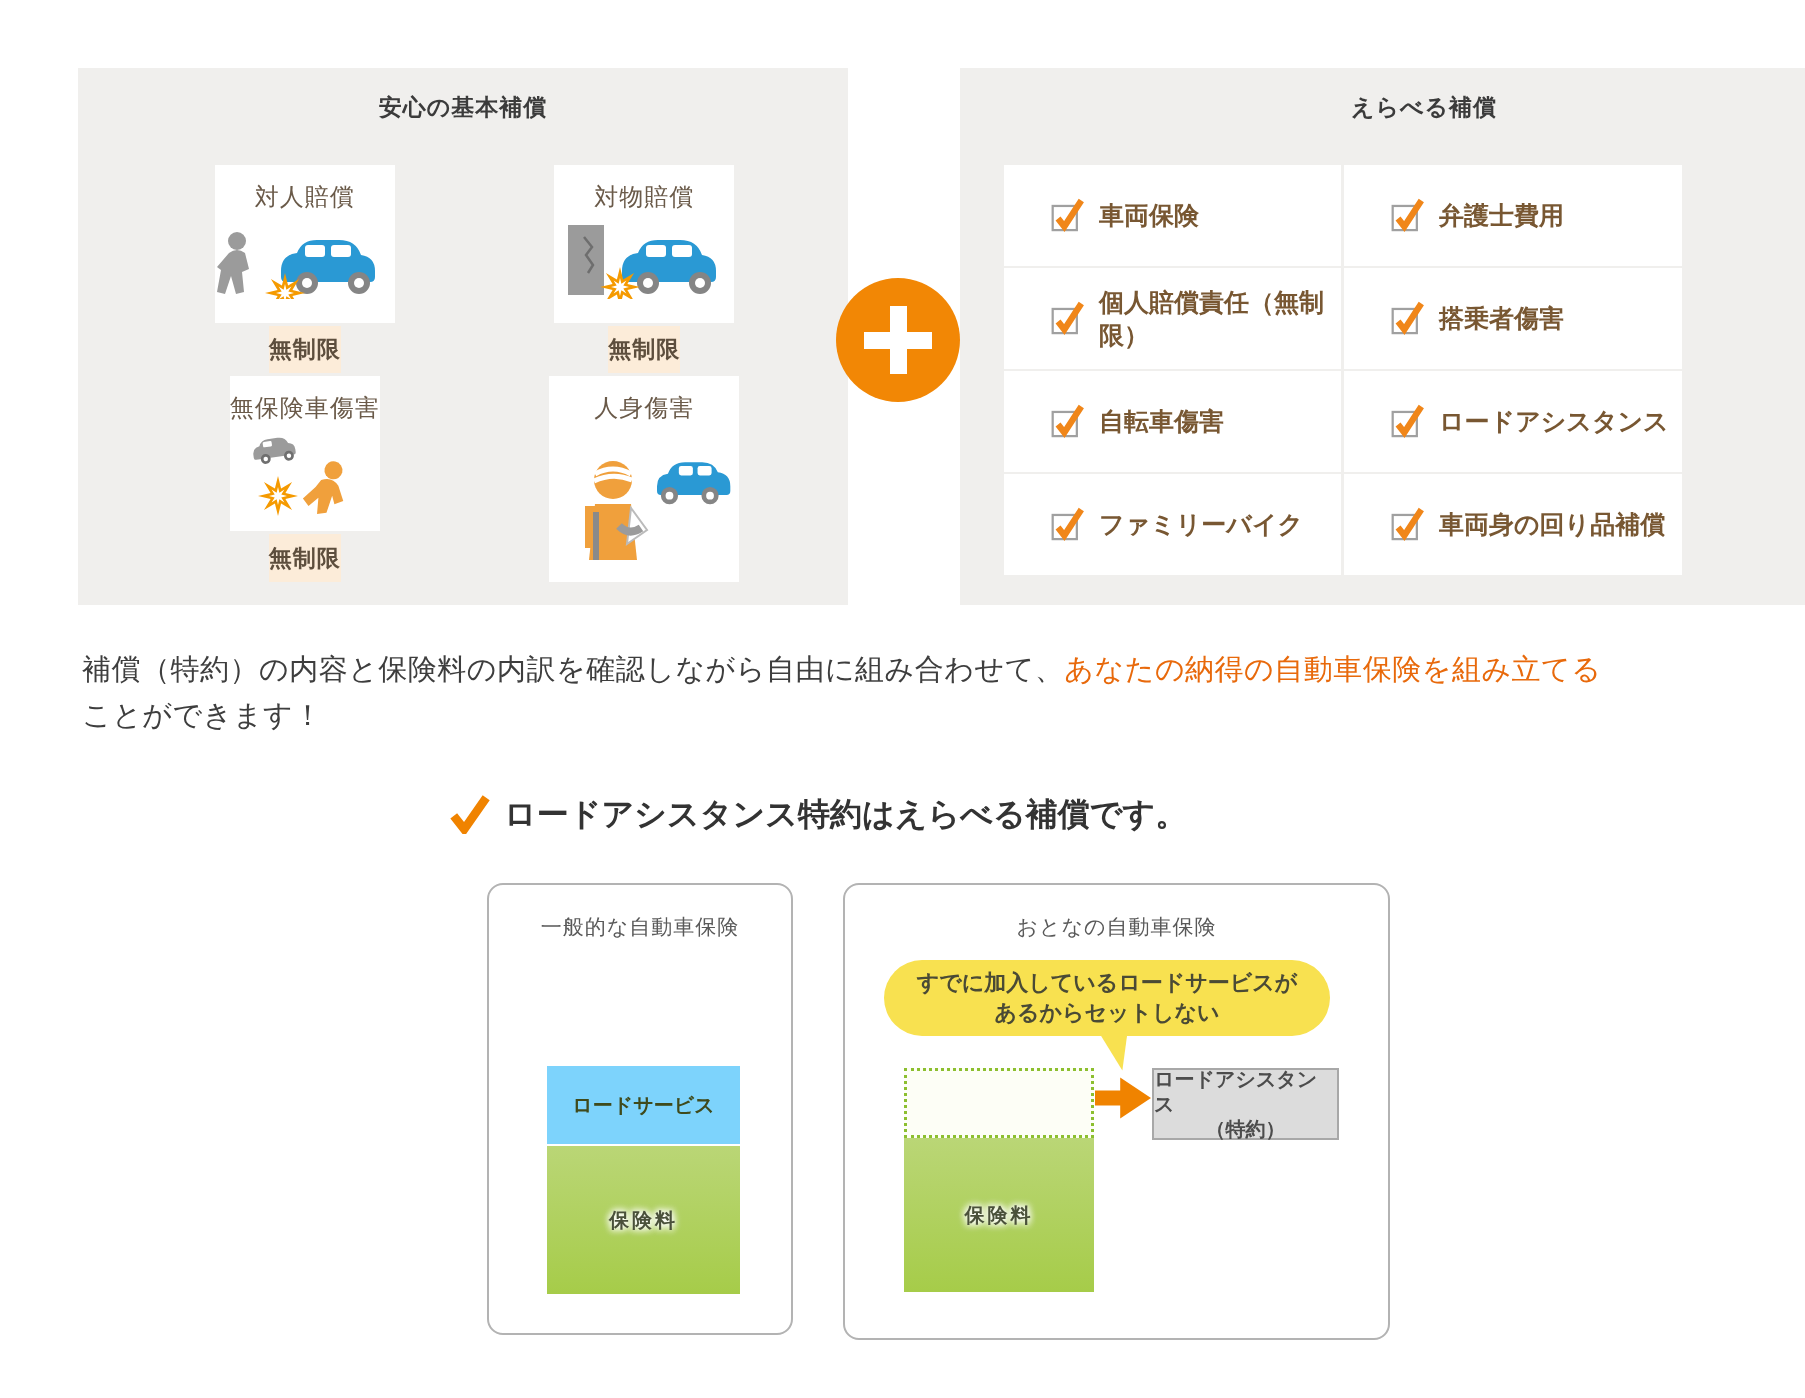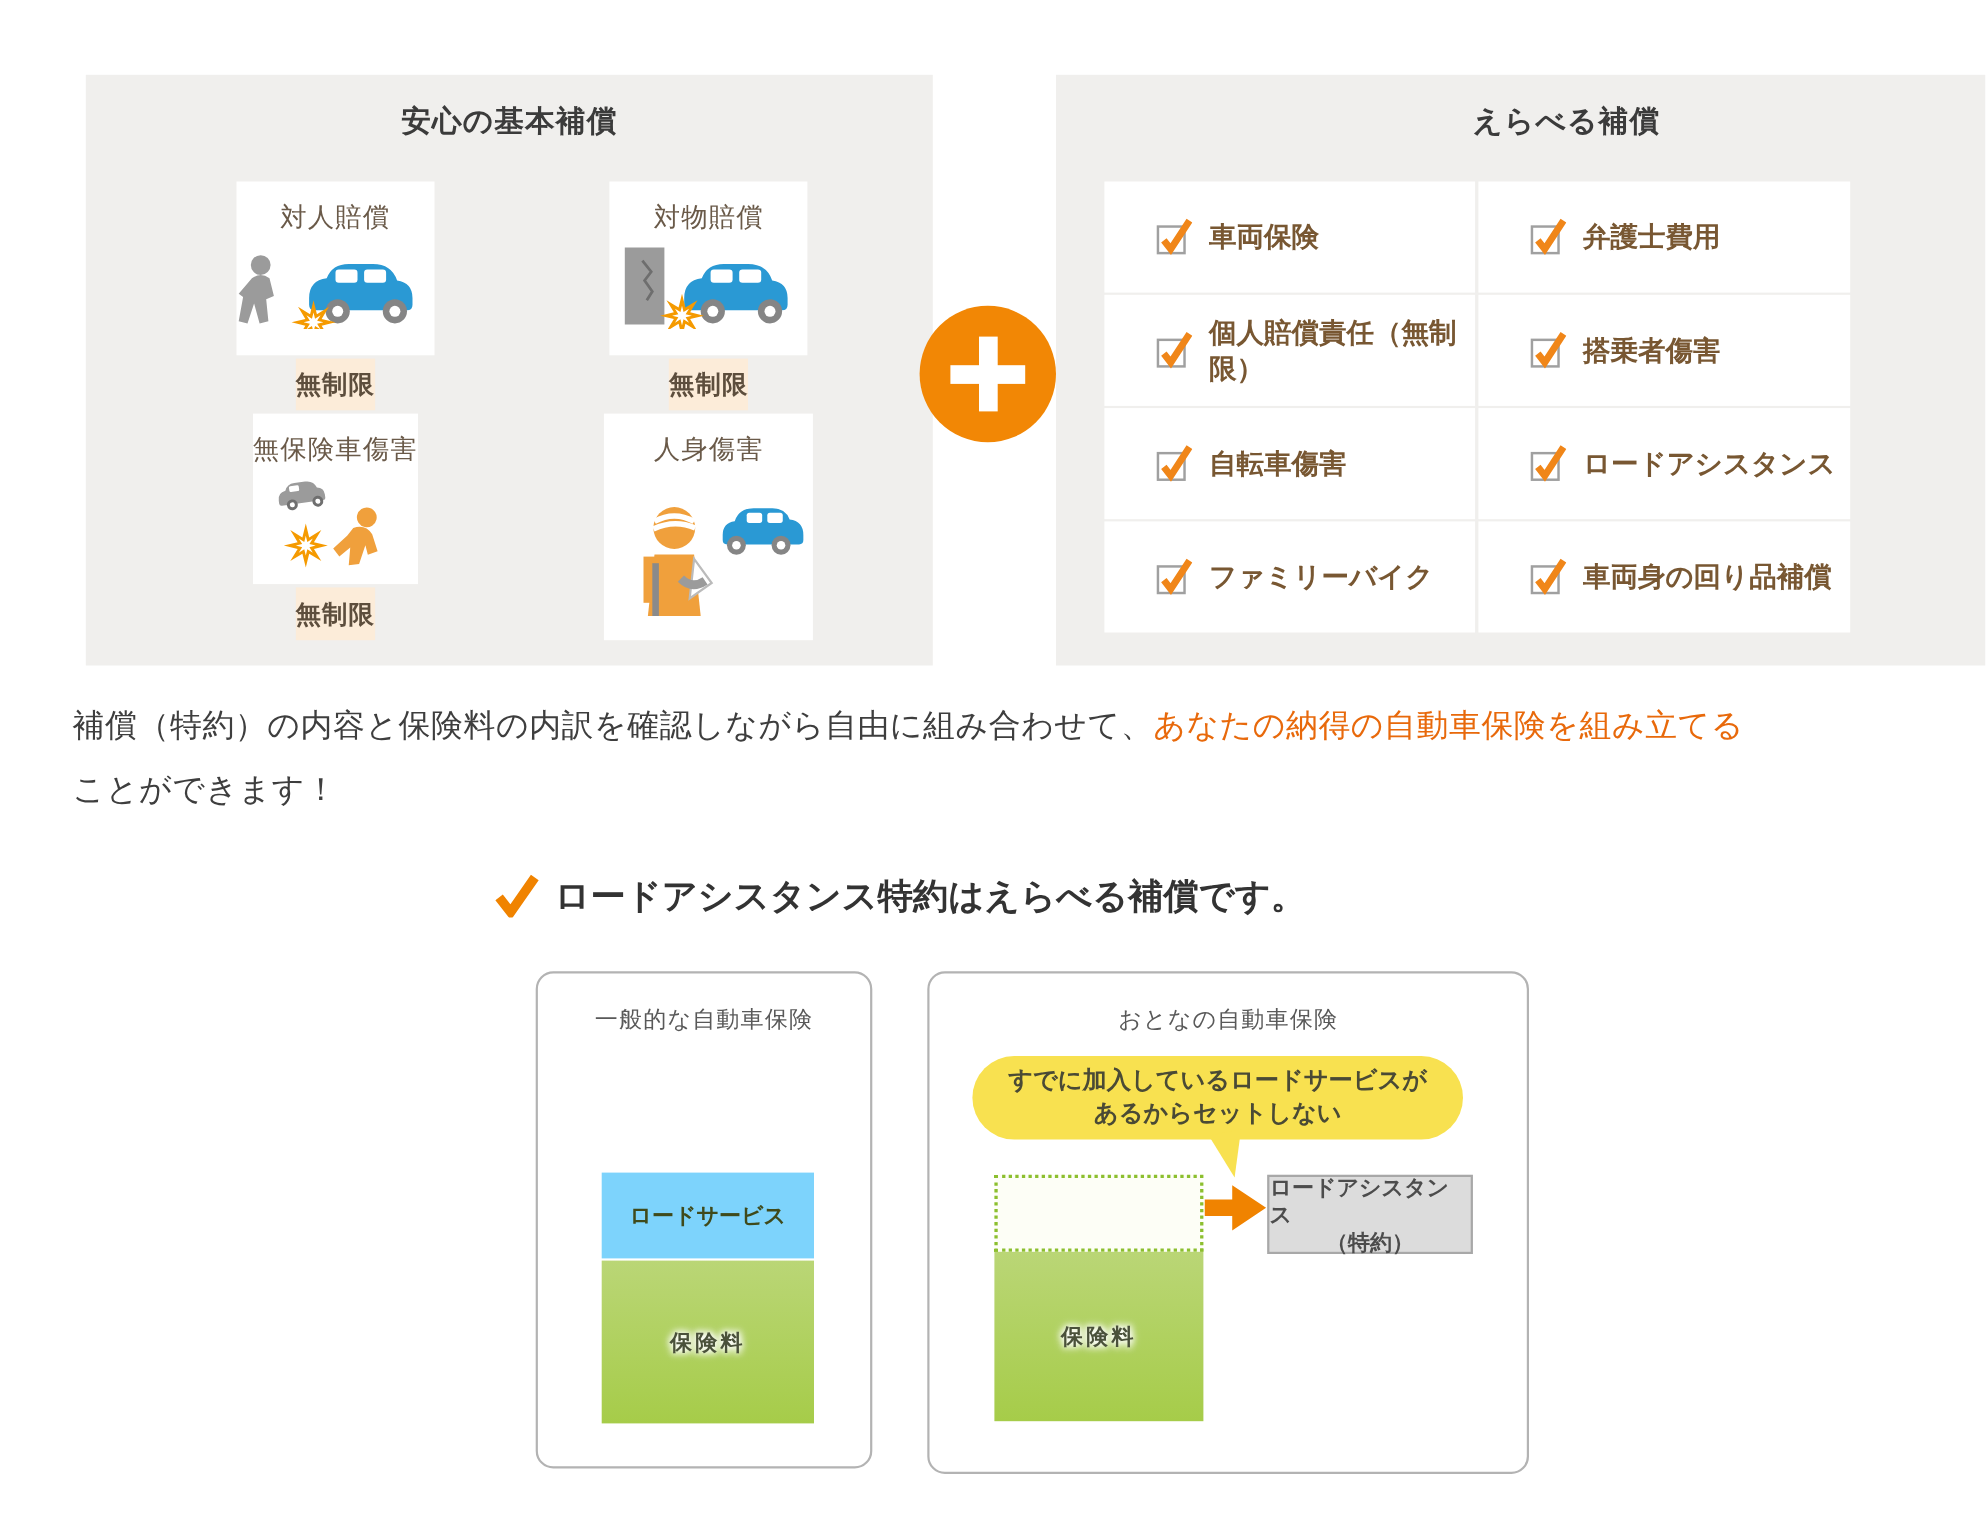--- a/index.html
+++ b/index.html
@@ -4,21 +4,21 @@
 <style>
   html,body{margin:0;padding:0;background:#fff;}
   .page{position:relative;width:1805px;height:1398px;background:#ffffff;
         font-family:"DejaVu Sans",sans-serif;overflow:hidden;}
 
   
   .panel{position:absolute;top:68px;height:537px;background:#f0efed;}
   .panel-basic{left:78px;width:770px;}
   .panel-optional{left:960px;width:928px;}
   .panel-title{position:absolute;top:24px;left:0;width:100%;text-align:center;
-               font-size:27px;font-weight:bold;color:#3b3b3b;letter-spacing:1px;}
+               font-size:23px;font-weight:bold;color:#3b3b3b;letter-spacing:1px;}
 
   
   .basic-grid{position:absolute;left:59px;top:97px;width:675px;display:flex;gap:4px;}
   .basic-col{display:flex;flex-direction:column;gap:3px;width:336px;align-items:center;}
   .bcell{background:#fff;display:flex;flex-direction:column;align-items:center;}
   .bcell-label{margin-top:16px;font-size:24px;color:#6a5a49;letter-spacing:1px;}
   .bcell-icon{margin-top:10px;}
   .badge{background:#fcecd9;display:flex;align-items:center;justify-content:center;
          font-size:23px;font-weight:bold;color:#5d4e3d;letter-spacing:1px;}
 
@@ -28,22 +28,22 @@
   .opt-cell{background:#fff;display:flex;align-items:center;padding-left:46px;box-sizing:border-box;gap:15px;}
   .opt-label{font-size:25px;font-weight:bold;color:#785732;}
 
   
   .plus-circle{position:absolute;left:836px;top:278px;width:124px;height:124px;
                border-radius:50%;background:#f28705;}
   .plus-circle::before{content:"";position:absolute;left:28px;top:54px;width:68px;height:17px;background:#fff;}
   .plus-circle::after{content:"";position:absolute;left:54px;top:28px;width:17px;height:68px;background:#fff;}
 
   
-  .desc{position:absolute;left:66px;top:630px;width:1520px;margin:0;
-        font-size:29px;line-height:58px;color:#3e3e3e;letter-spacing:0.5px;}
+  .desc{position:absolute;left:66px;top:630px;width:1520px;margin:16px;
+        font-size:29px;line-height:46px;color:#3e3e3e;letter-spacing:0.5px;}
   .desc .orange{color:#e8690b;}
 
   
   .note-heading{position:absolute;left:448px;top:792px;display:flex;align-items:center;gap:14px;}
   .note-heading .txt{font-size:32px;font-weight:bold;color:#333;}
 
   
   .card{position:absolute;top:883px;background:#fff;border:2px solid #b3b3b3;border-radius:16px;box-sizing:border-box;}
   .card-general{left:487px;width:306px;height:452px;}
   .card-otona{left:843px;width:547px;height:457px;}

